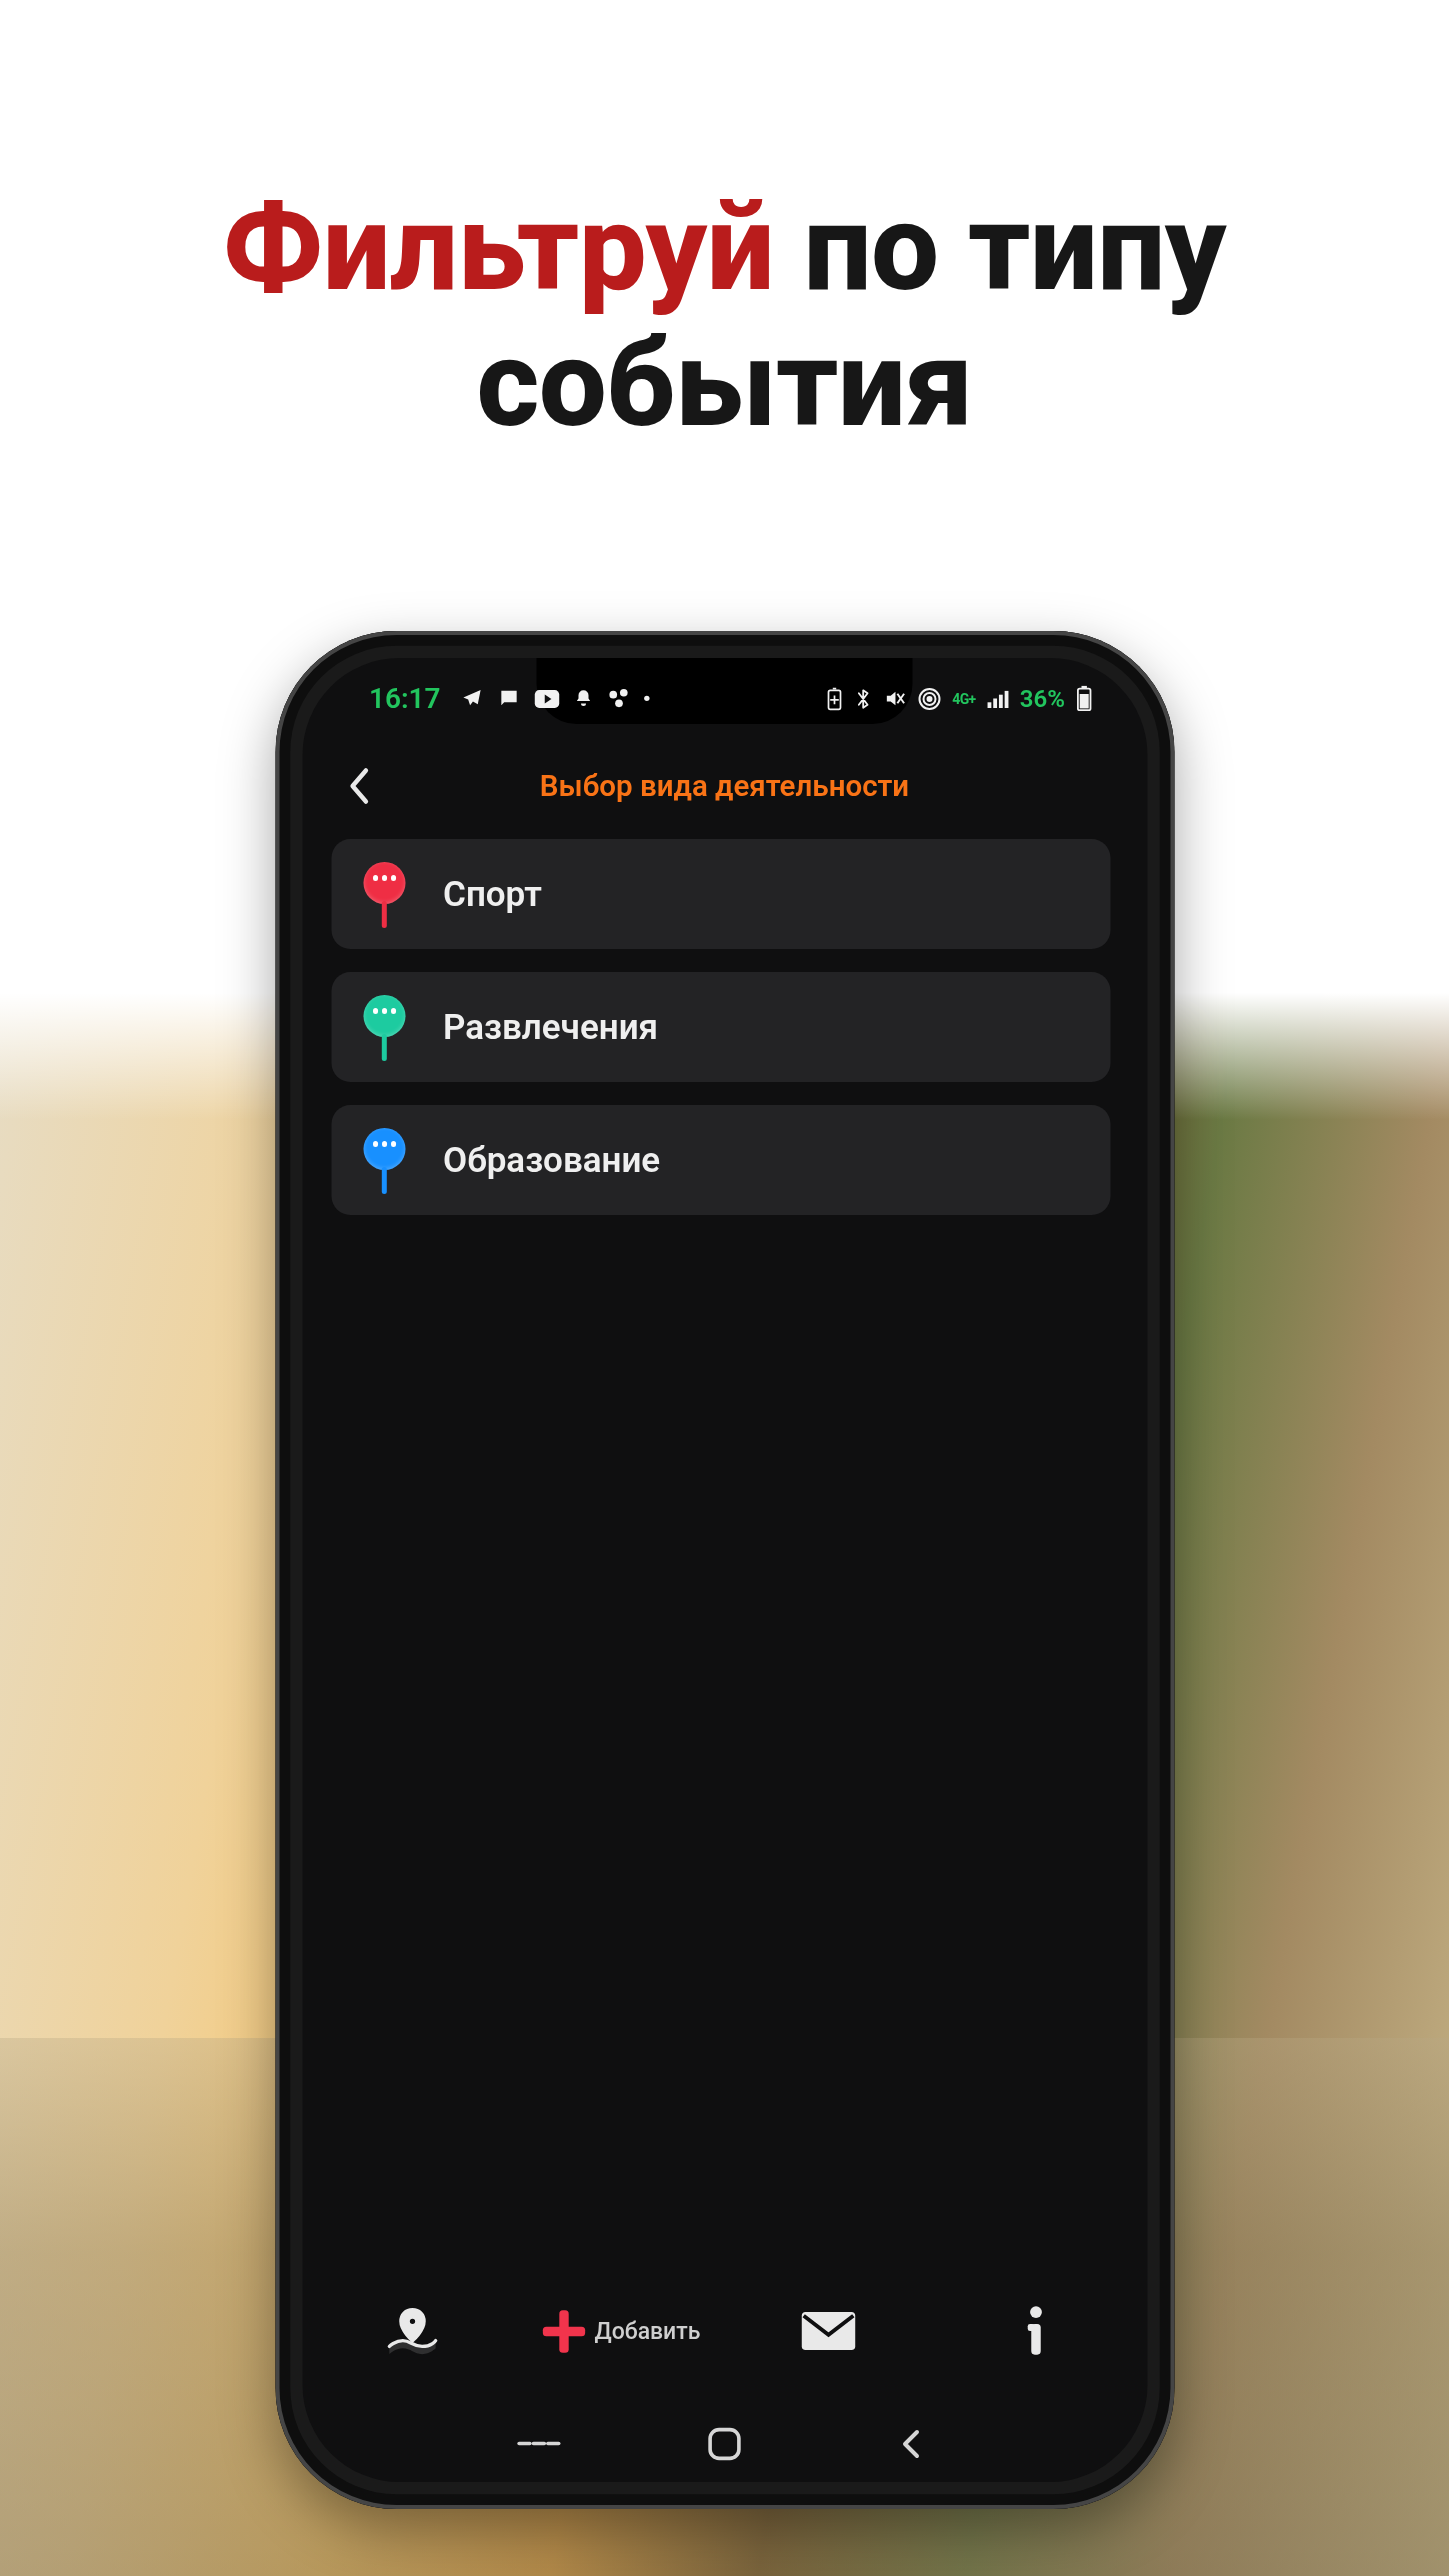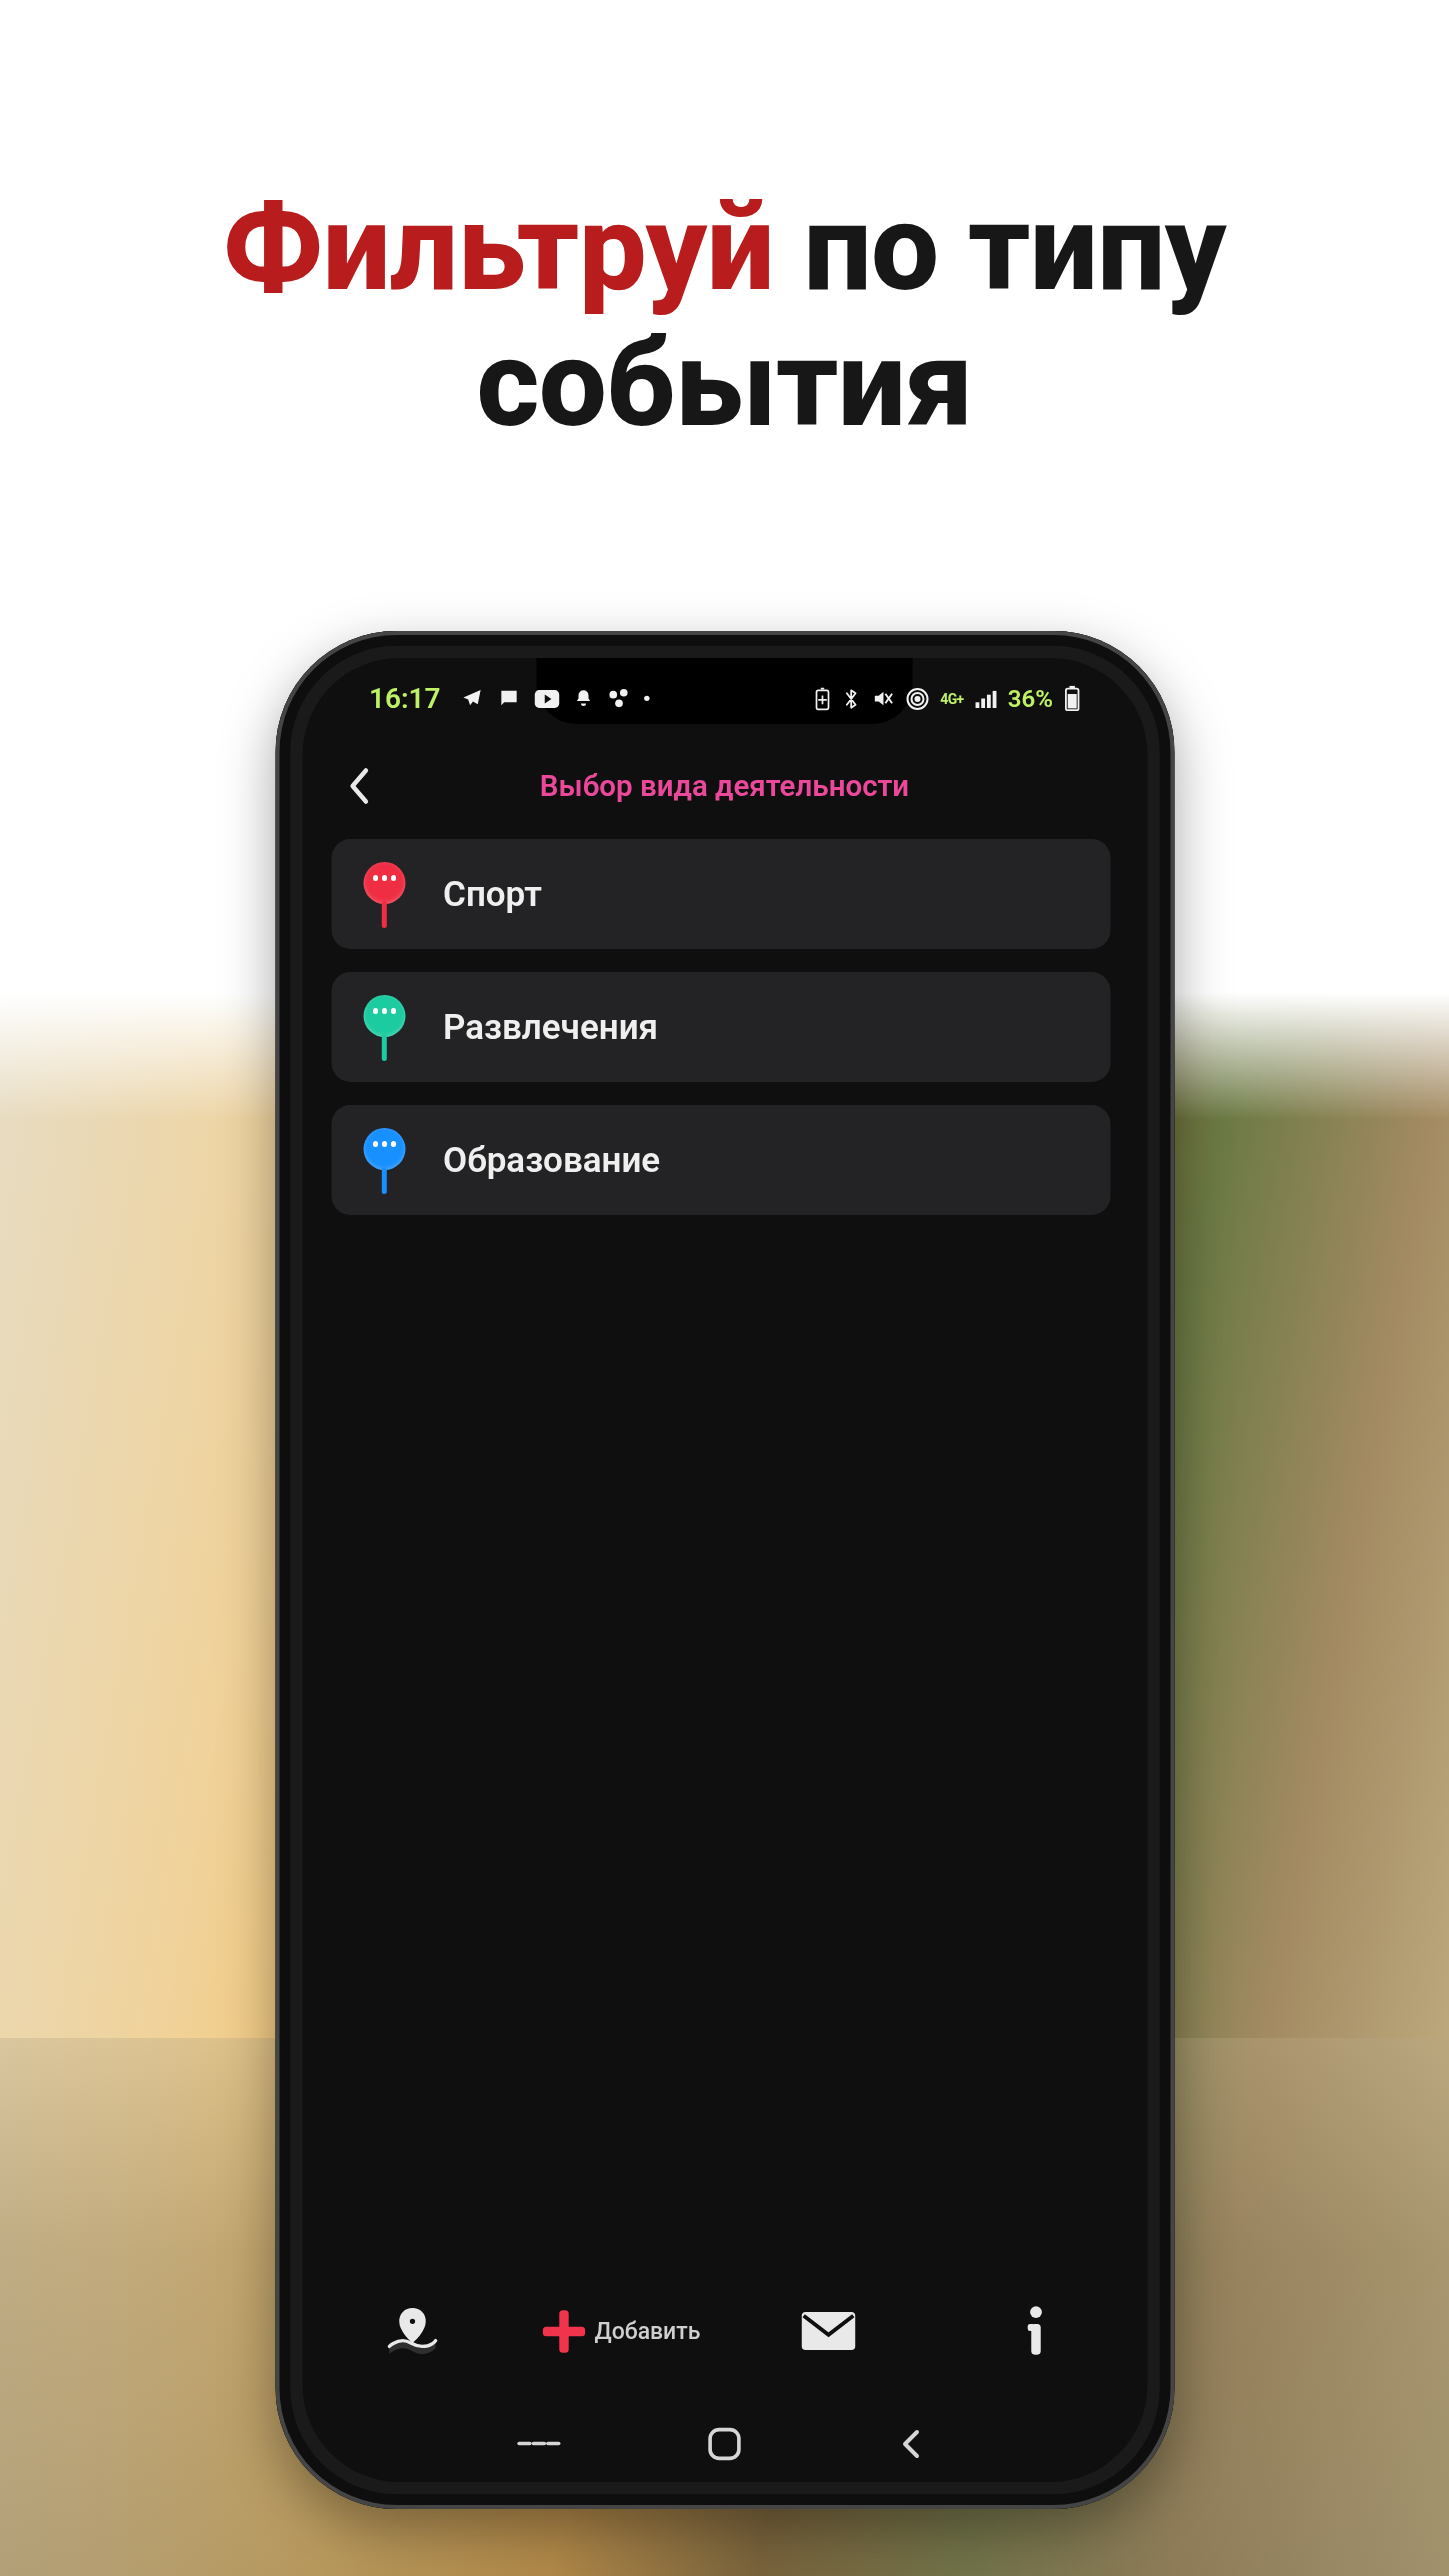--- a/index.html
+++ b/index.html
@@ -68,45 +68,45 @@
   position: absolute;
   top: 0; left: 50%; transform: translateX(-50%);
   width: 376px; height: 66px;
   background: #000;
   border-bottom-left-radius: 40px;
   border-bottom-right-radius: 40px;
 }
 
 
 .statusbar {
-  position: absolute; top: 0; left: 0; right: 12px; height: 81px;
+  position: absolute; top: 0; left: 0; right: 0; height: 81px;
   display: flex; justify-content: space-between; align-items: center;
   padding: 0 54px 0 67px;
-  font-size: 27px; font-weight: 600; color: #bef264;
+  font-size: 27px; font-weight: 600; color: #22c55e;
 }
 .statusbar .left, .statusbar .right { display: flex; align-items: center; gap: 13.4px; }
 .statusbar .right { gap: 10.7px; font-size: 24px; }
 .statusbar .time { font-size: 28px; margin-right: 6.7px; }
 .ico { display: inline-flex; align-items: center; justify-content: center; }
 
 
 .app-header {
   position: absolute; top: 87px; left: 0; right: 0;
   height: 81px;
   display: flex; align-items: center;
   padding: 0 34px;
 }
 .back-btn {
   width: 47px; height: 47px; display: flex; align-items: center; justify-content: center;
   color: #e9e9e9;
 }
 .app-header .title {
   position: absolute; left: 0; right: 0;
   text-align: center;
-  font-size: 29.5px; font-weight: 600; color: #ec4899;
+  font-size: 29.5px; font-weight: 600; color: #f97316;
   pointer-events: none;
 }
 
 
 .list {
   position: absolute; top: 181px; left: 29.5px; right: 37px;
   display: flex; flex-direction: column; gap: 23px;
 }
 .list-item {
   height: 110px;

